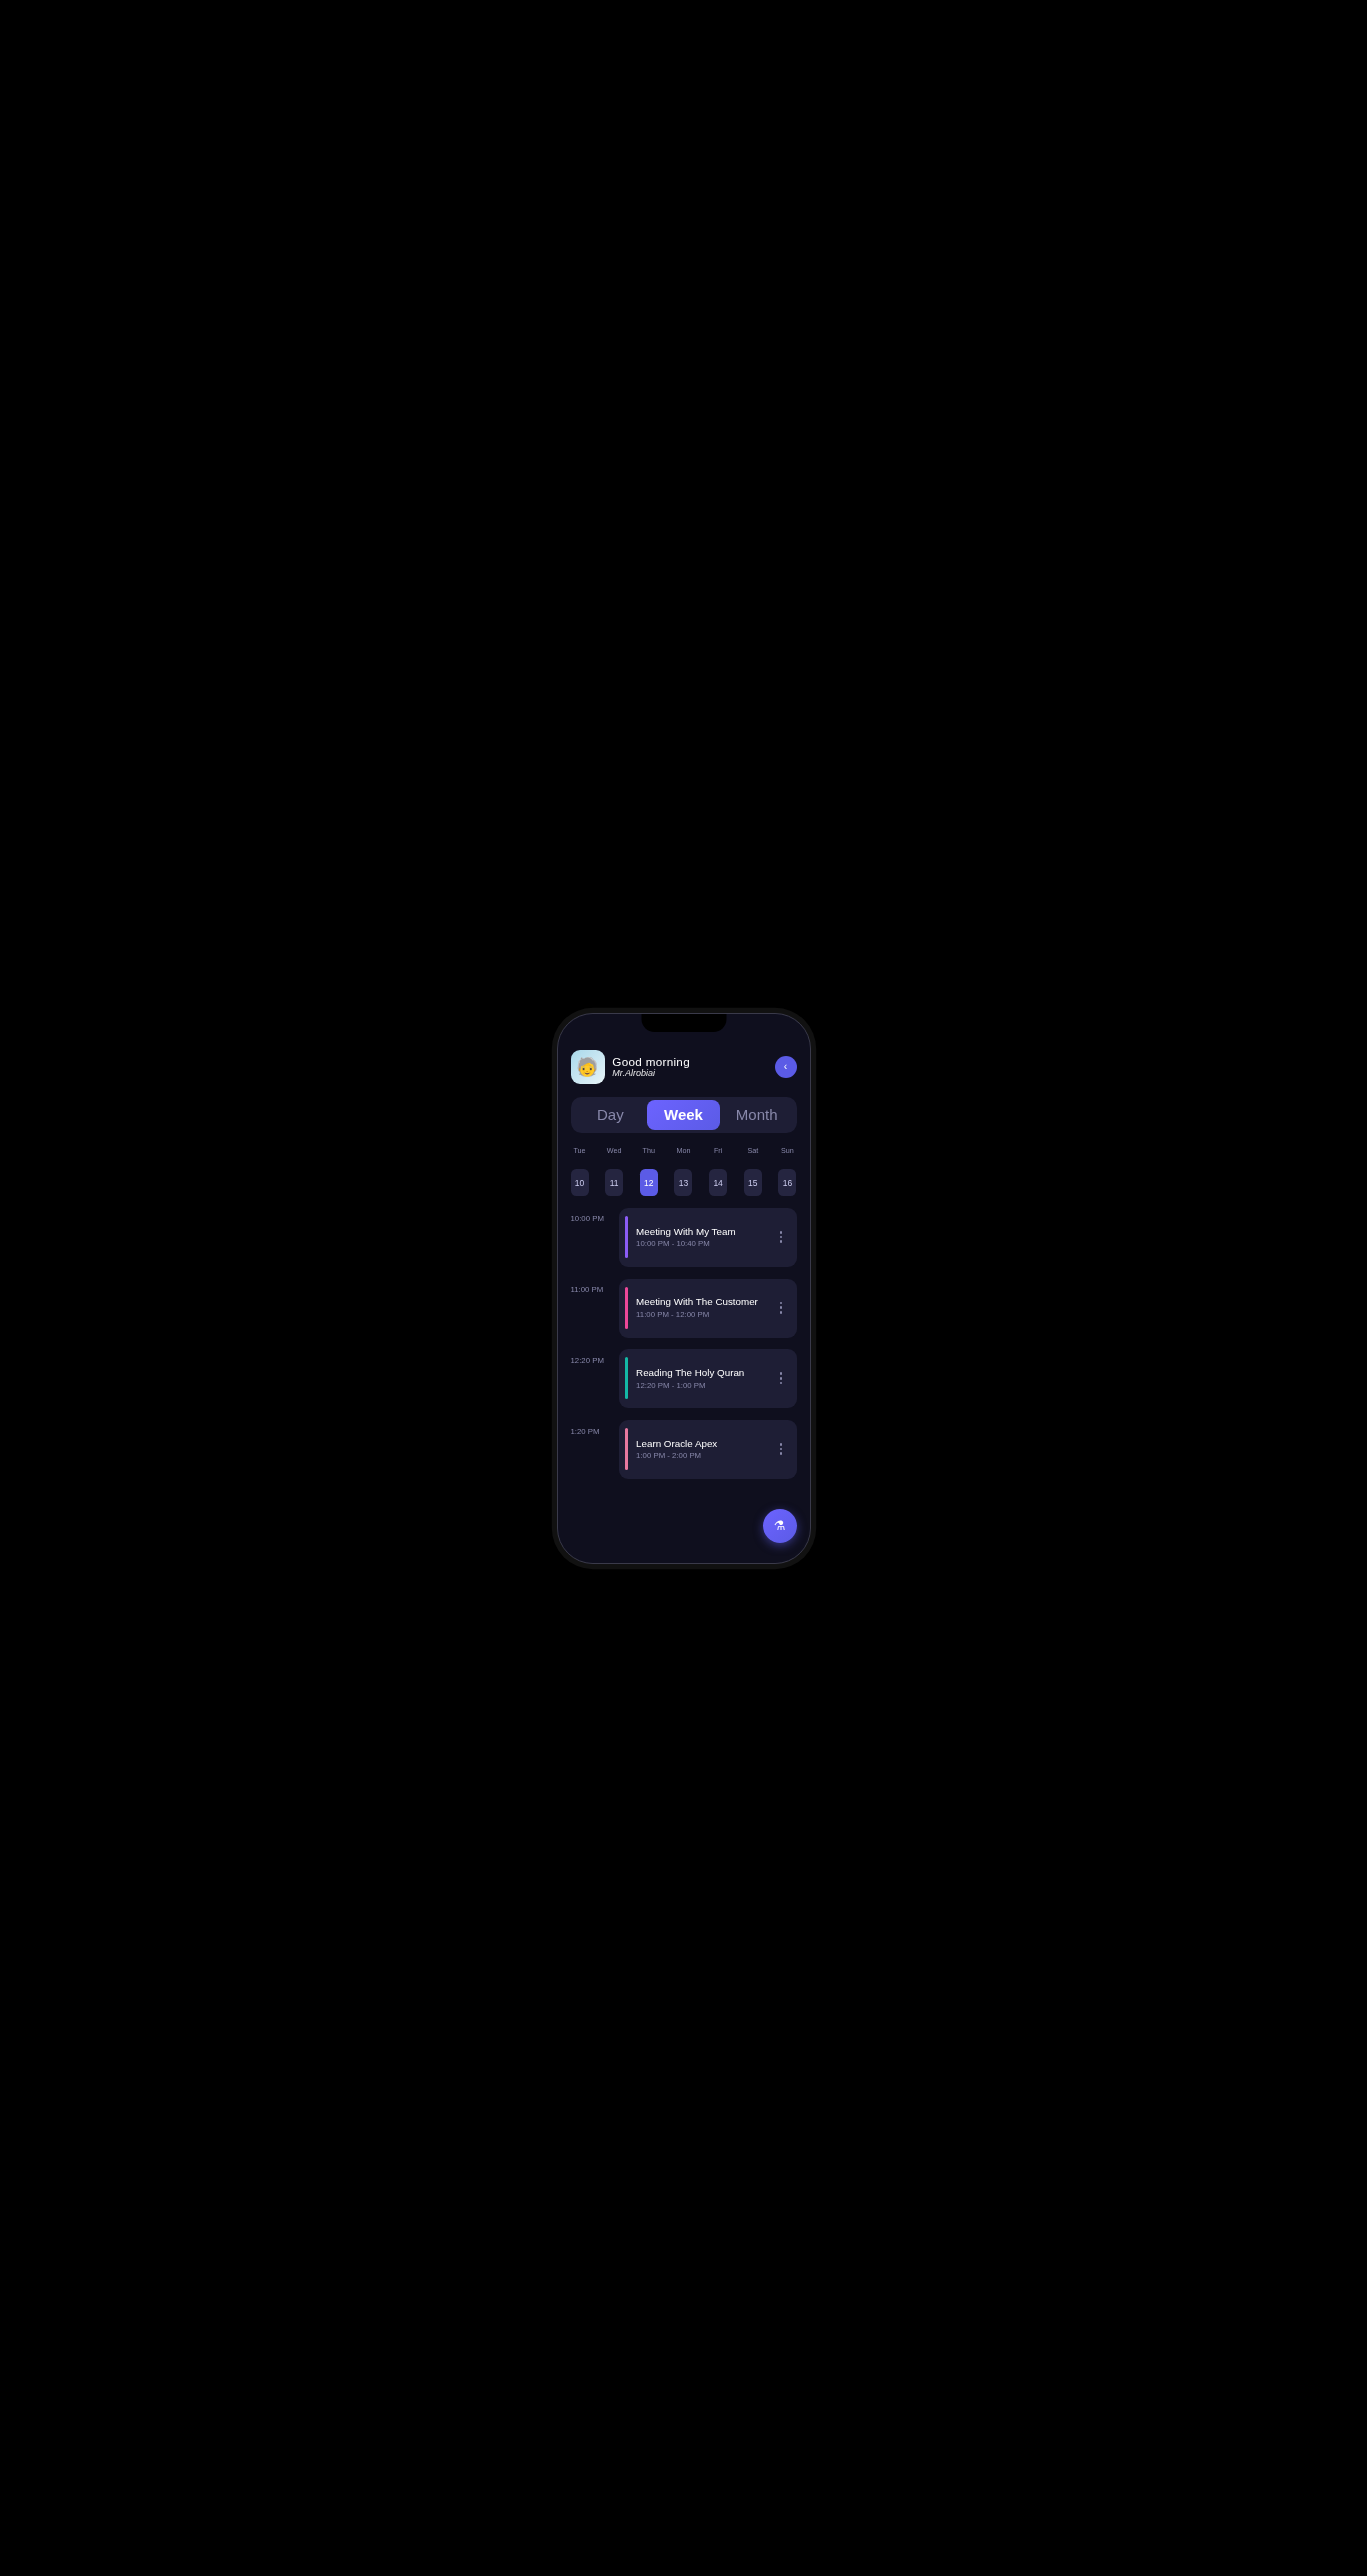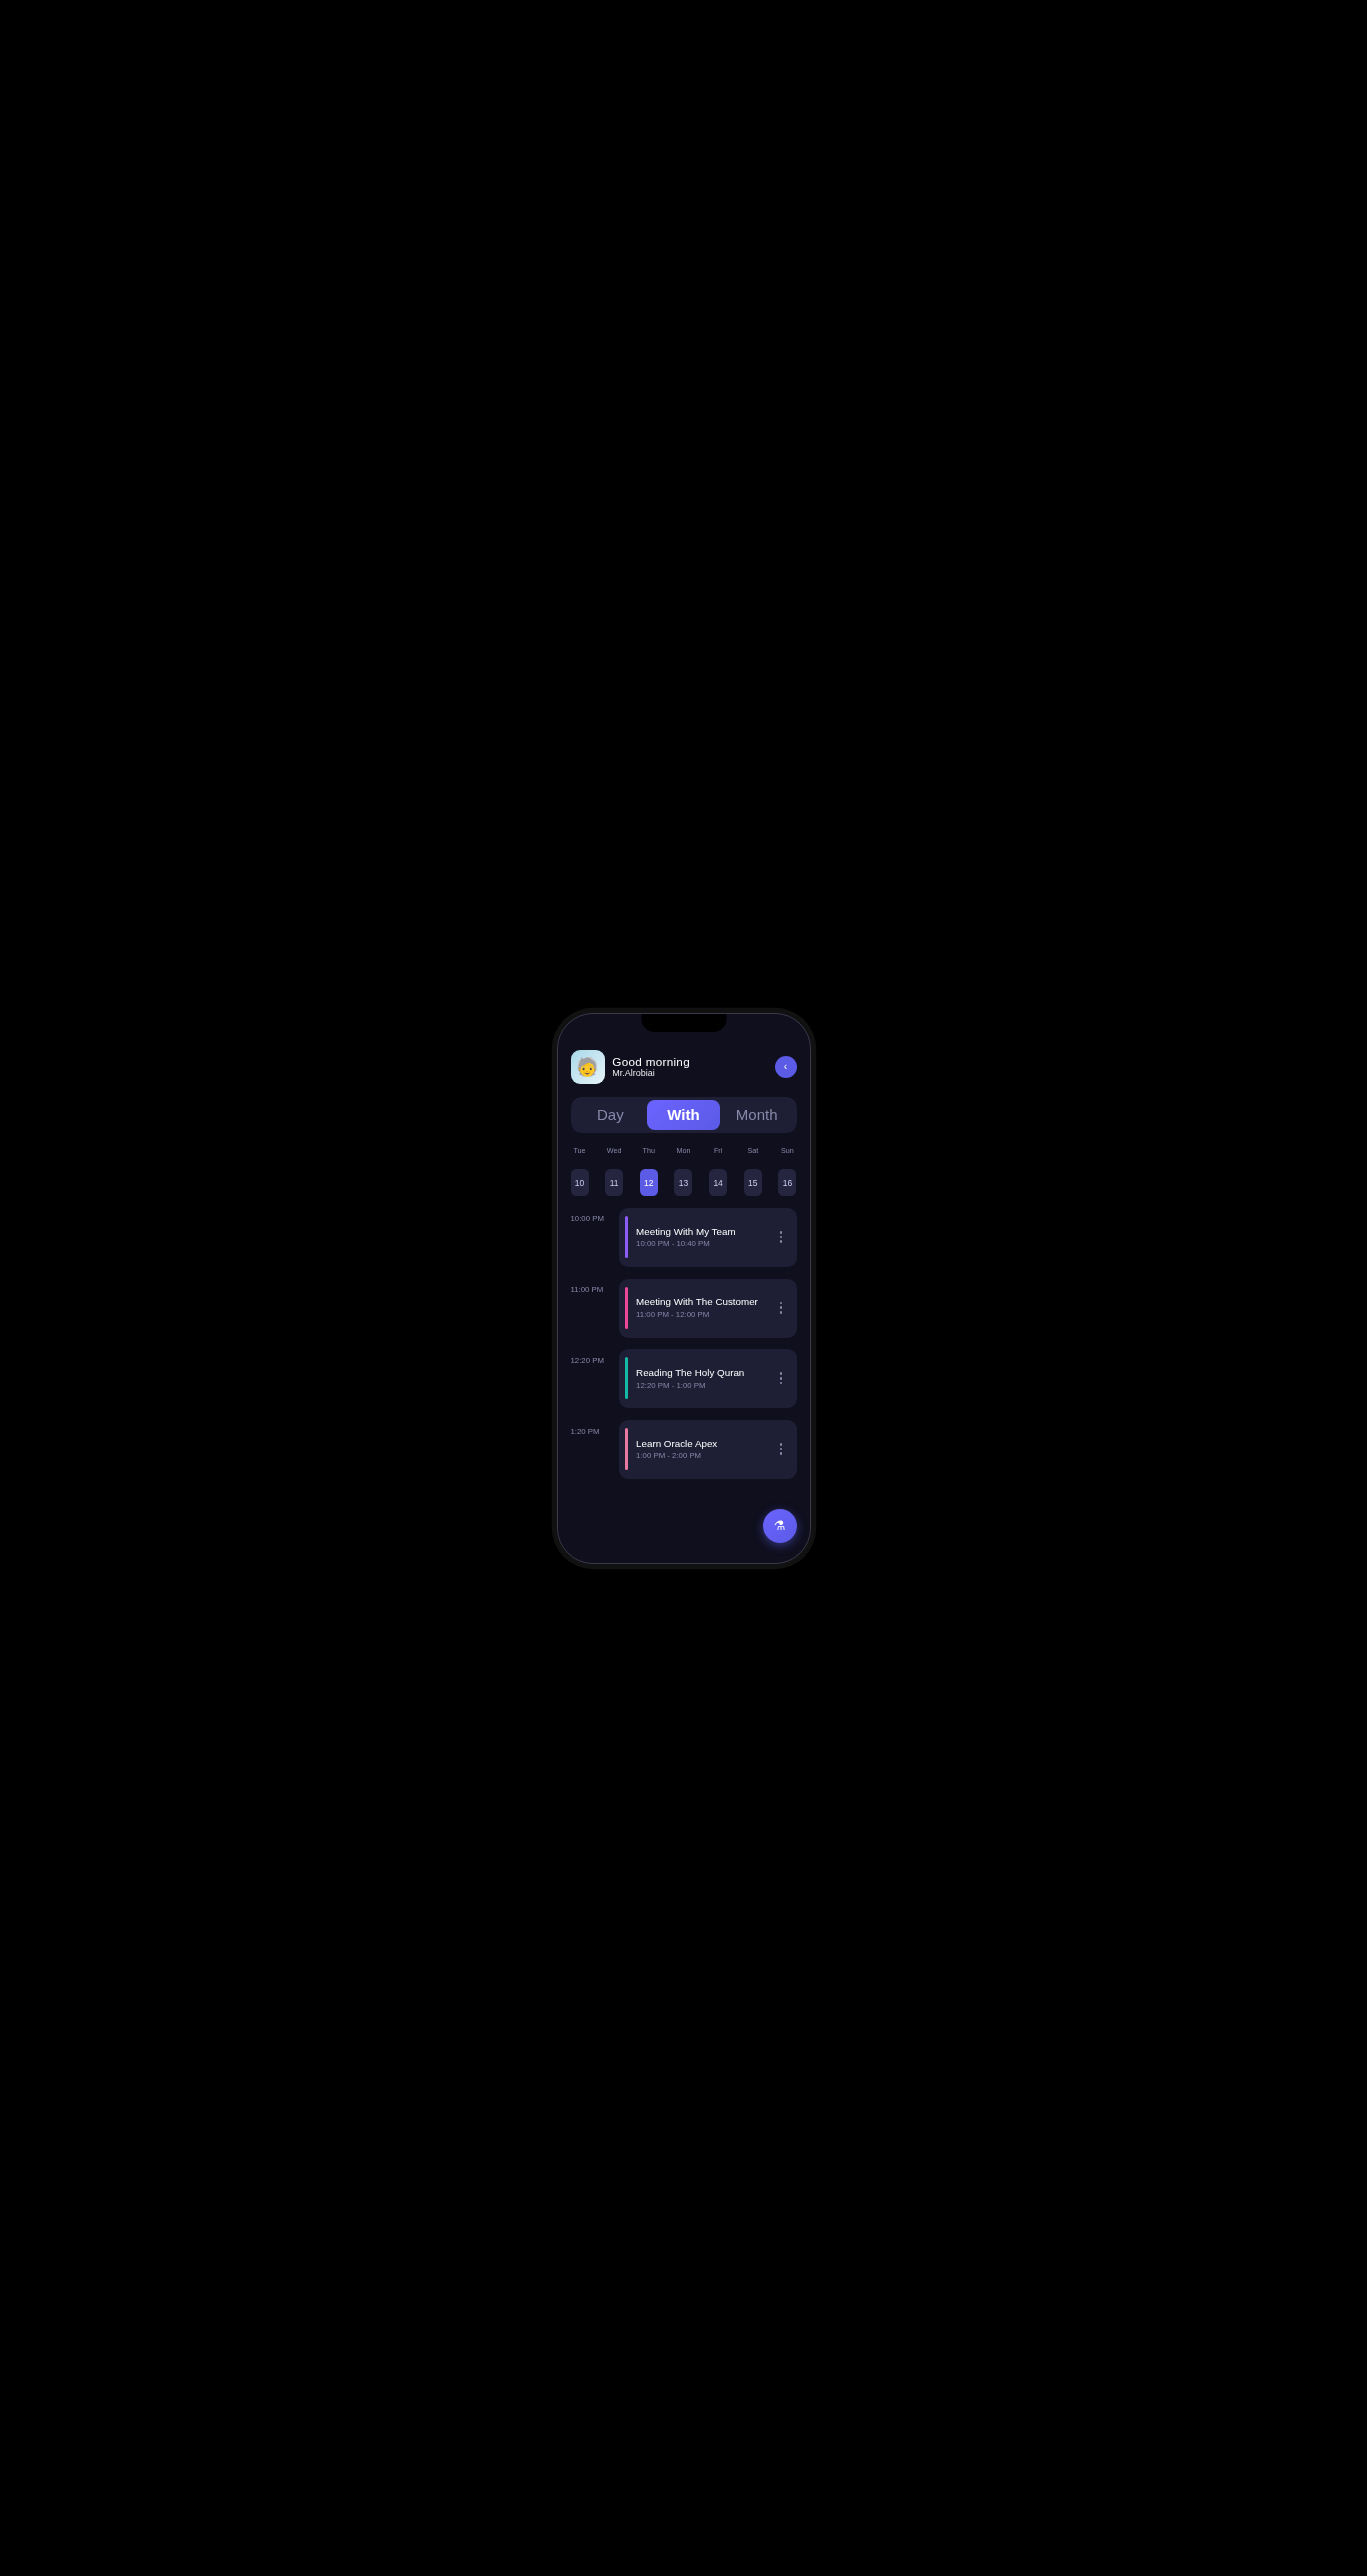--- a/index.html
+++ b/index.html
@@ -98,20 +98,21 @@
       font-size: 11.7px;
       font-weight: 500;
       letter-spacing: 0.3px;
     }
 
     .user-name {
       color: #ffffff;
       font-size: 9px;
       font-weight: 400;
       opacity: 0.9;
+      font-style: italic;
     }
 
     .back-btn {
       width: 22px;
       height: 22px;
       border-radius: 50%;
       background: #5b5be6;
       display: flex;
       align-items: center;
       justify-content: center;
@@ -295,21 +296,21 @@
           <div class="greeting-text">
             <span class="good-morning">Good  morning</span>
             <span class="user-name">Mr.Alrobiai</span>
           </div>
         </div>
         <div class="back-btn">‹</div>
       </div>
 
       <div class="tab-bar">
         <div class="tab-item">Day</div>
-        <div class="tab-item active">With</div>
+        <div class="tab-item active">Week</div>
         <div class="tab-item">Month</div>
       </div>
 
       <div class="days-row">
         <div class="day-cell">
           <span class="day-name">Tue</span>
           <div class="day-number">10</div>
         </div>
         <div class="day-cell">
           <span class="day-name">Wed</span>

